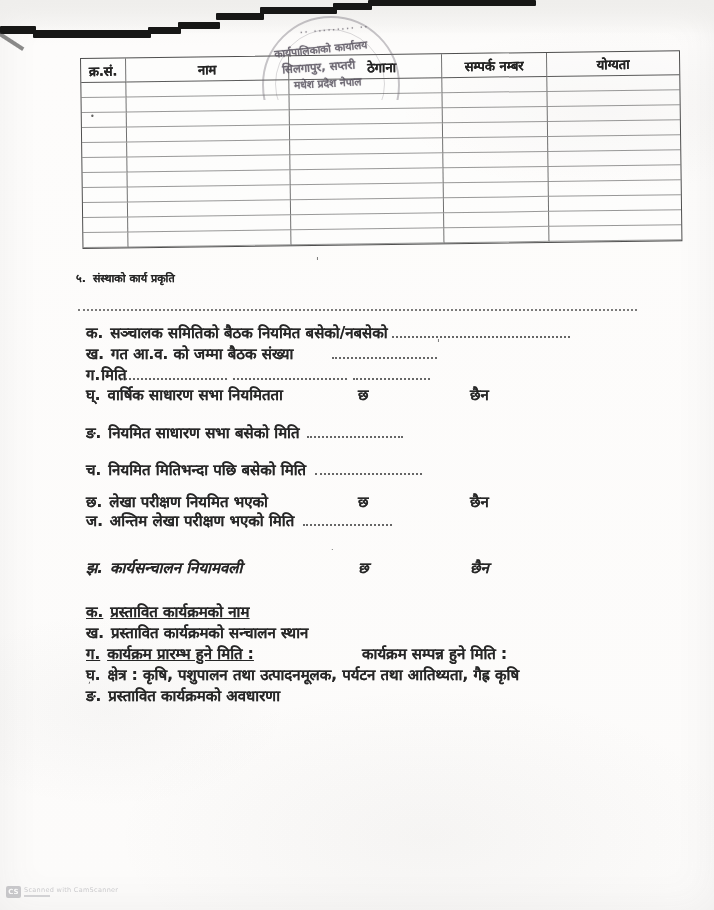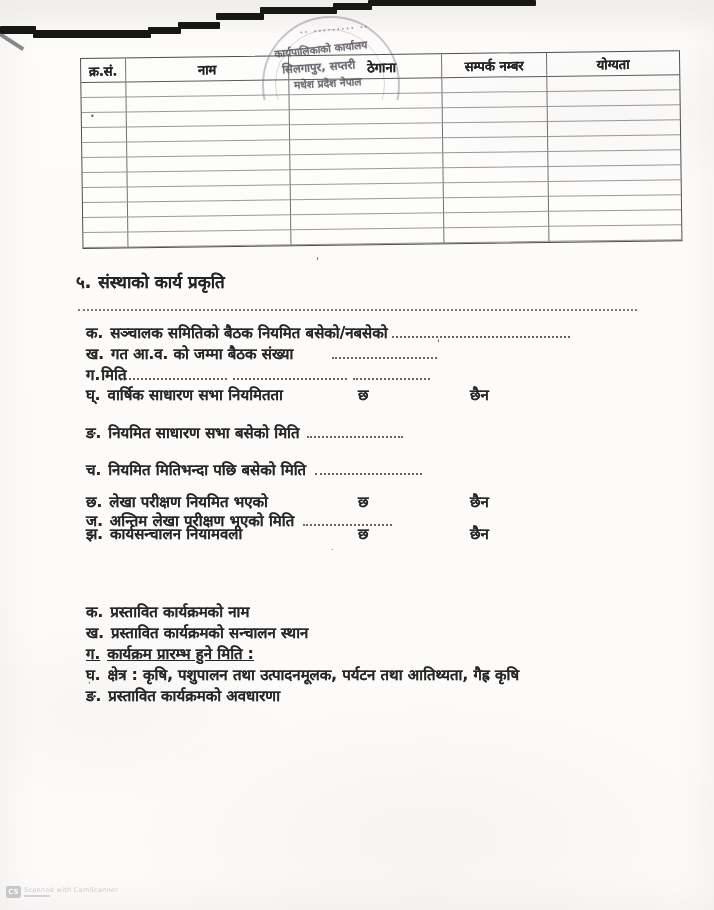--- a/index.html
+++ b/index.html
@@ -46,21 +46,21 @@
   .hcell{display:flex;align-items:center;justify-content:center;
     font-size:13px;font-weight:bold;color:#242424;border-bottom:1px solid rgba(50,50,50,0.8);
     text-shadow:0 0 0.5px #333;white-space:nowrap;}
   .hcell.addr{justify-content:flex-start;padding-left:78px;}
   
   .form-line{position:absolute;left:86px;z-index:3;white-space:nowrap;
     font-size:15px;font-weight:600;color:#262626;text-shadow:0 0 0.5px rgba(40,40,40,0.6);}
   .form-line .lbl{margin-right:7px;}
   .form-line.tight .lbl{margin-right:1px;}
   .yn{position:absolute;top:0;}
-  .heading{position:absolute;z-index:3;white-space:nowrap;font-size:17px;font-weight:600;
+  .heading{position:absolute;z-index:3;white-space:nowrap;font-size:11px;font-weight:600;
     color:#242424;text-shadow:0 0 0.5px rgba(40,40,40,0.6);}
   .heading .num{margin-right:7px;}
   .leader{position:absolute;z-index:3;height:0;border-bottom:2px dotted rgba(75,75,75,0.85);}
   .dotted-rule{position:absolute;left:78px;top:309px;width:559px;height:0;z-index:3;
     border-bottom:2px dotted rgba(90,90,90,0.8);}
   .speck{position:absolute;z-index:4;color:rgba(60,60,60,0.8);font-size:10px;}
   
   .wm{position:absolute;left:6px;top:886px;display:flex;align-items:flex-start;gap:3px;opacity:0.45;z-index:3;}
   .wm-logo{width:15px;height:12px;background:#8f8f96;color:#fff;font-size:7px;font-weight:bold;
     display:flex;align-items:center;justify-content:center;border-radius:2px;}
@@ -180,24 +180,24 @@
       <div class="leader" style="left: 233px; top: 378px; width: 114px;"></div>
       <div class="leader" style="left: 353px; top: 378px; width: 77px;"></div>
       <div class="form-line" style="top: 384px;"><span class="lbl">घ्.</span><span>वार्षिक साधारण सभा नियमितता</span><span class="yn" style="left: 272px;">छ</span><span class="yn" style="left: 384px;">छैन</span></div>
       <div class="form-line" style="top: 422px;"><span class="lbl">ङ.</span><span>नियमित साधारण सभा बसेको मिति</span></div>
       <div class="leader" style="left: 307px; top: 436px; width: 96px;"></div>
       <div class="form-line" style="top: 459px;"><span class="lbl">च.</span><span>नियमित मितिभन्दा पछि बसेको मिति</span></div>
       <div class="leader" style="left: 315px; top: 473px; width: 107px;"></div>
       <div class="form-line" style="top: 491px;"><span class="lbl">छ.</span><span>लेखा परीक्षण नियमित भएको</span><span class="yn" style="left: 272px;">छ</span><span class="yn" style="left: 384px;">छैन</span></div>
       <div class="form-line" style="top: 510px;"><span class="lbl">ज.</span><span>अन्तिम लेखा परीक्षण भएको मिति</span></div>
       <div class="leader" style="left: 303px; top: 524px; width: 89px;"></div>
-      <div class="form-line" style="top: 523px;"><span class="lbl">झ.</span><span>कार्यसन्चालन नियामवली</span><span class="yn" style="left: 272px;">छ</span><span class="yn" style="left: 384px;">छैन</span></div>
-      <div class="form-line" style="top: 601px;"><span class="lbl">क.</span><span>प्रस्तावित कार्यक्रमको नाम</span></div>
+      <div class="form-line" style="top: 557px; font-style: italic;"><span class="lbl">झ.</span><span>कार्यसन्चालन नियामवली</span><span class="yn" style="left: 272px;">छ</span><span class="yn" style="left: 384px;">छैन</span></div>
+      <div class="form-line" style="top: 601px; text-decoration: underline;"><span class="lbl">क.</span><span>प्रस्तावित कार्यक्रमको नाम</span></div>
       <div class="form-line" style="top: 622px;"><span class="lbl">ख.</span><span>प्रस्तावित कार्यक्रमको सन्चालन स्थान</span></div>
-      <div class="form-line" style="top: 643px; text-decoration: underline;"><span class="lbl">ग.</span><span>कार्यक्रम प्रारम्भ हुने मिति :</span></div>
+      <div class="form-line" style="top: 643px; text-decoration: underline;"><span class="lbl">ग.</span><span>कार्यक्रम प्रारम्भ हुने मिति :</span><span class="yn" style="left: 276px;">कार्यक्रम सम्पन्न हुने मिति :</span></div>
       <div class="form-line" style="top: 664px;"><span class="lbl">घ.</span><span>क्षेत्र : कृषि, पशुपालन तथा उत्पादनमूलक, पर्यटन तथा आतिथ्यता, गैह्र कृषि</span></div>
       <div class="form-line" style="top: 685px;"><span class="lbl">ङ.</span><span>प्रस्तावित कार्यक्रमको अवधारणा</span></div>
     </div>
 
   <div class="wm">
     <div class="wm-logo">CS</div>
     <div class="wm-body">
       <div class="wm-text">Scanned with CamScanner</div>
       <div class="wm-bar"></div>
     </div>

